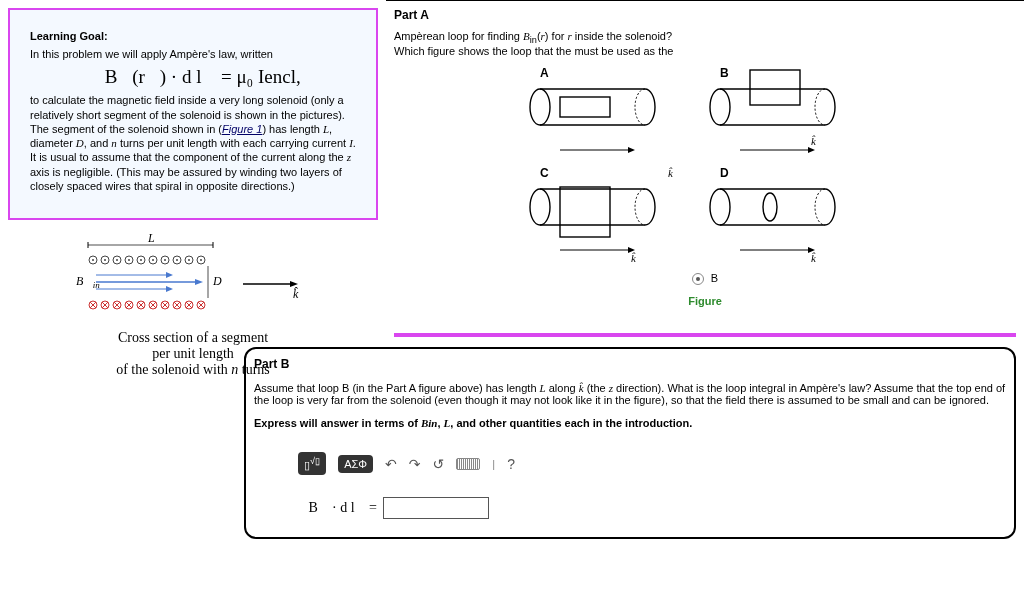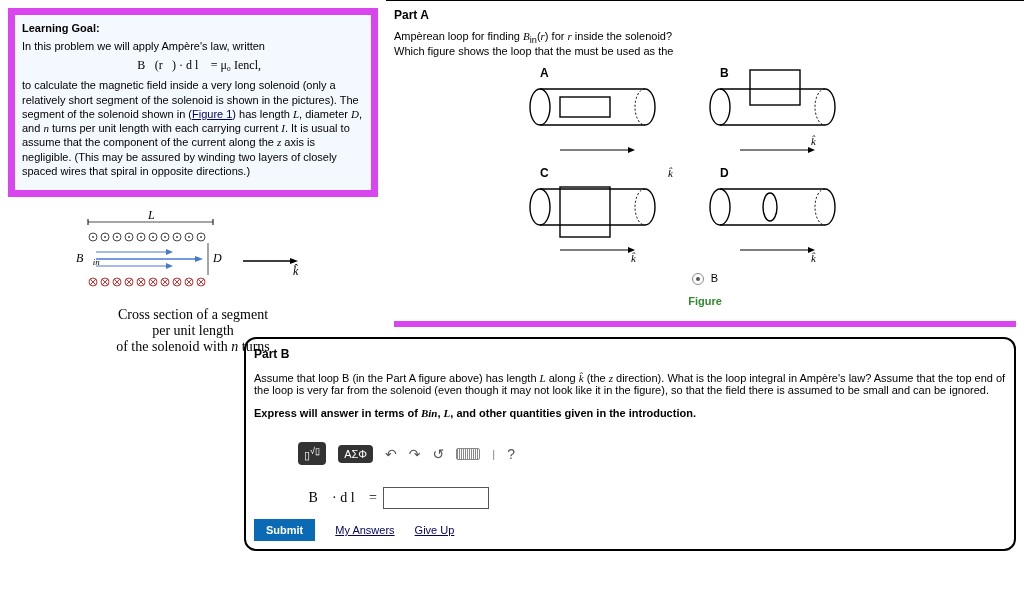--- a/index.html
+++ b/index.html
@@ -1,26 +1,26 @@
 <!DOCTYPE html>
 <html><head>
 <meta charset="utf-8">
 <style>
   body { margin: 0; font-family: Arial, sans-serif; font-size: 11px; color: #000; background: #fff; width: 1024px; }
   .container { display: flex; width: 100%; }
   .left-col { width: 370px; padding: 8px; }
   .right-col { flex: 1; padding: 8px; position: relative; }
-  .goal-box { background: #f4f9ff; border: 7px solid #d946ef; padding: 7px; margin-bottom: 10px; }
+  .goal-box { background: #f4f9ff; border: 2px solid #d946ef; padding: 20px; margin-bottom: 10px; }
   .goal-box .hdr { font-weight: bold; margin-bottom: 4px; }
   .goal-box p { margin: 5px 0; line-height: 1.3; }
-  .equation { text-align: center; font-family: 'Times New Roman', serif; font-size: 12px; margin: 3px 0;}
-  .figure-link { color: #006; text-decoration: underline; cursor: pointer; }
+  .equation { text-align: center; font-family: 'Times New Roman', serif; font-size: 19px; margin: 3px 0;}
+  .figure-link { color: #006; text-decoration: underline; cursor: pointer; font-style: italic; }
   .fig-caption { text-align: center; font-family: 'Times New Roman', serif; font-size: 14px; margin-top: 0;}
   .part-hdr { font-weight: bold; font-size: 12px; margin-bottom: 4px; }
-  .part-a { border-bottom: 6px solid #d946ef; padding-bottom: 14px; margin-bottom: 10px; }
+  .part-a { border-bottom: 4px solid #d946ef; padding-bottom: 26px; margin-bottom: 10px; }
   .selected-answer { text-align: center; margin: 10px 0; }
   .correct { color: #2e8b2e; font-weight: bold; text-align: center; margin-top: 5px; }
   .part-b-box { border: 2.5px solid #000; border-radius: 12px; padding: 8px; margin-top: 10px; margin-left: -150px; }
   .toolbar { display: inline-flex; align-items: center; gap: 12px; margin: 8px 0 8px 40px; padding: 4px; }
   .tool-btn-group { background:#333; color:#fff; border-radius:4px; padding:3px 6px; font-size:11px; display:inline-block;}
   .tool-icon { color:#555; font-size:14px; cursor:pointer; }
   .answer-line { display:flex; align-items:center; gap: 6px; margin: 10px 0 10px 40px; font-family:'Times New Roman', serif; font-size:14px;}
   .answer-input { width: 100px; height: 18px; border: 1px solid #555; }
   .btn-row { display:flex; align-items:center; gap: 20px; margin-top:6px;}
   .submit-btn { background:#0a6ab6; color:#fff; border:none; padding:5px 12px; font-size:11px; font-weight:bold; cursor:pointer; }
@@ -187,36 +187,31 @@
       </div>
       <div class="correct">Figure</div>
     </div>
 
     <div class="part-b-box">
       <div class="part-hdr">Part B</div>
       <p>
         <span>Assume that loop B (in the Part A figure above) has length </span><i class="math">L</i><span> along </span><i class="math">k̂</i><span> (the </span><i class="math">z</i><span> direction). What is the loop integral in Ampère's law? Assume that the top end of the loop is very far from the solenoid (even though it may not look like it in the figure), so that the field there is assumed to be small and can be ignored.</span>
       </p>
       <p>
-        <b><span>Express will answer in terms of </span><i class="math">Bin</i><span>, </span><i class="math">L</i><span>, and other quantities given in the introduction.</span></b>
+        <b><span>Express will answer in terms of </span><i class="math">Bin</i><span>, </span><i class="math">L</i><span>, and other quantities each in the introduction.</span></b>
       </p>
       <div class="toolbar">
         <span class="tool-btn-group">▯<sup>√▯</sup></span>
         <span class="tool-btn-group">ΑΣΦ</span>
         <span class="tool-icon">↶</span>
         <span class="tool-icon">↷</span>
         <span class="tool-icon">↺</span>
         <span class="keybd-icon"></span>
         <span style="color:#888">|</span>
         <span class="tool-icon">?</span>
       </div>
       <div class="answer-line">
         <span>∮ B⃗ · d l⃗ =</span>
         <input class="answer-input" type="text" style="">
       </div>
-      <div class="btn-row">
-        <button class="submit-btn">Submit</button>
-        <span class="link">My Answers</span>
-        <span class="link">Give Up</span>
-      </div>
     </div>
   </div>
 </div>
 
 </body></html>

